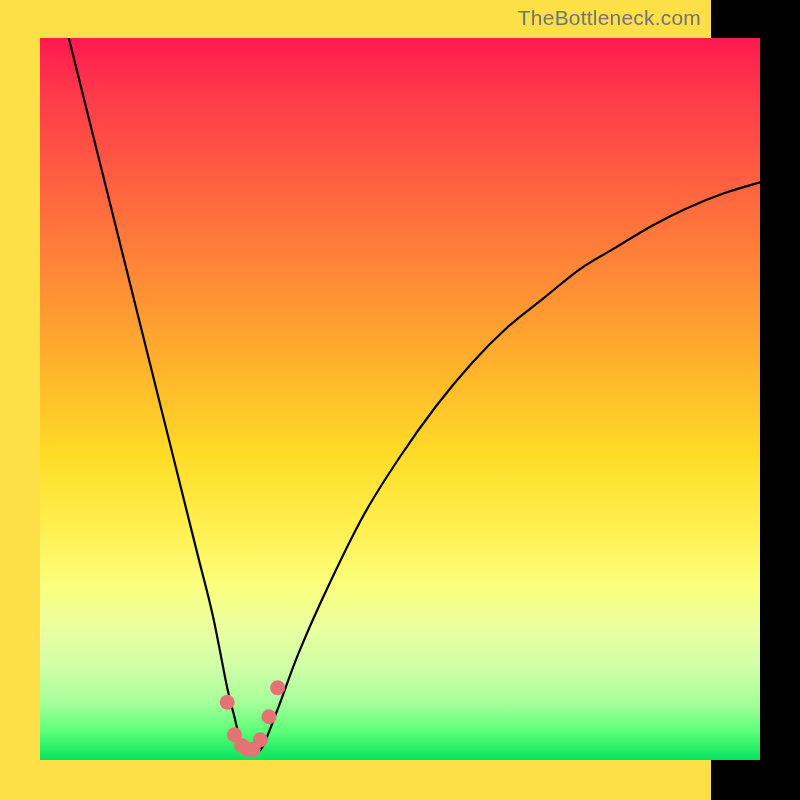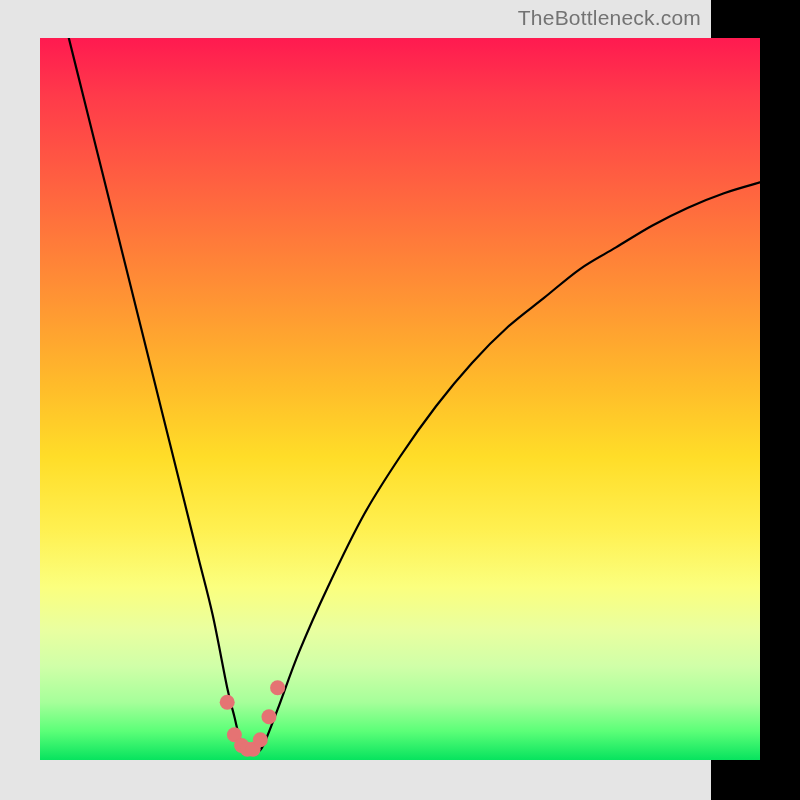--- a/index.html
+++ b/index.html
@@ -10,21 +10,21 @@
     background: #000;
     overflow: hidden;
     font-family: Arial, Helvetica, sans-serif;
   }
   .frame {
     position: absolute;
     left: 0;
     top: 0;
     width: 711px;
     height: 800px;
-    background: #e5e5e5;
+    background: #fde047;
   }
   .plot {
     position: absolute;
     left: 40px;
     top: 38px;
     width: 720px;
     height: 722px;
     background: linear-gradient(to bottom,
       #ff1a50 0%,
       #ff3a4a 8%,

